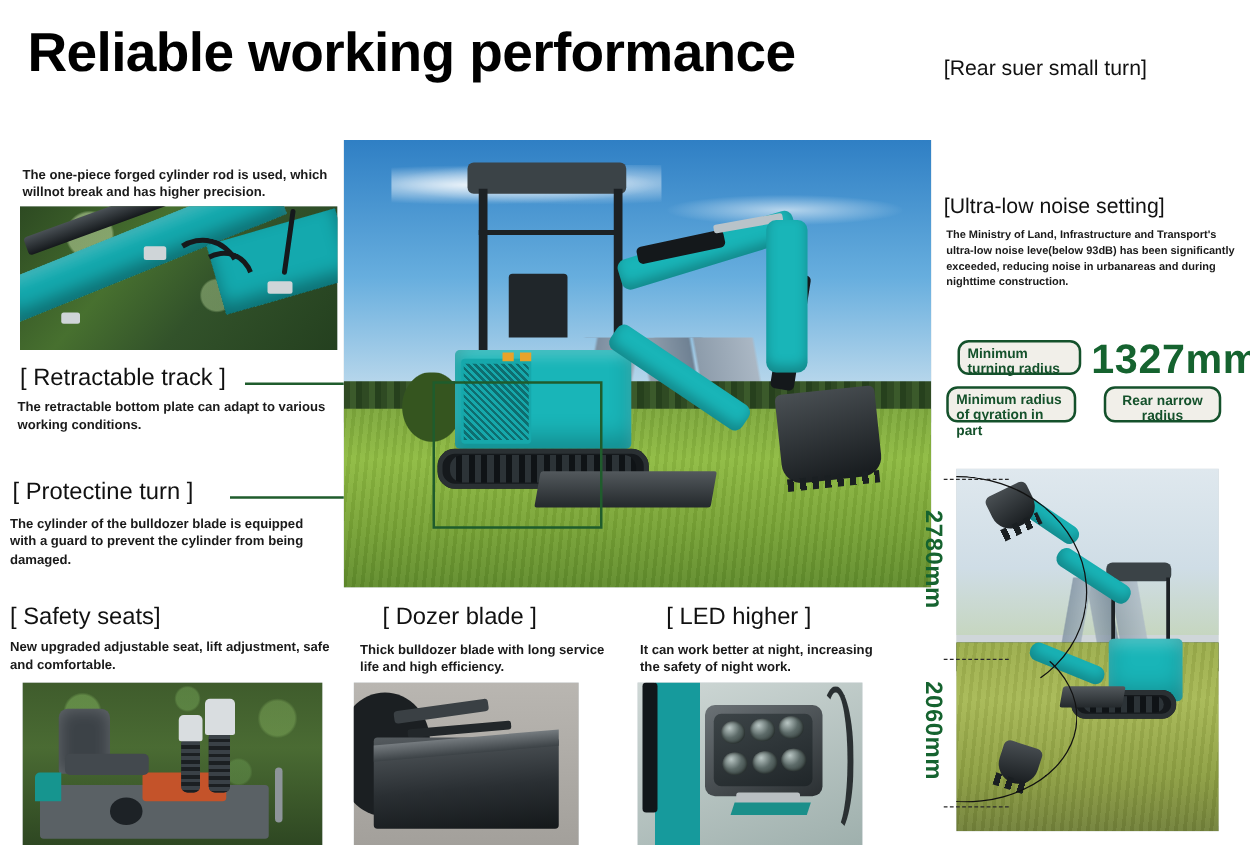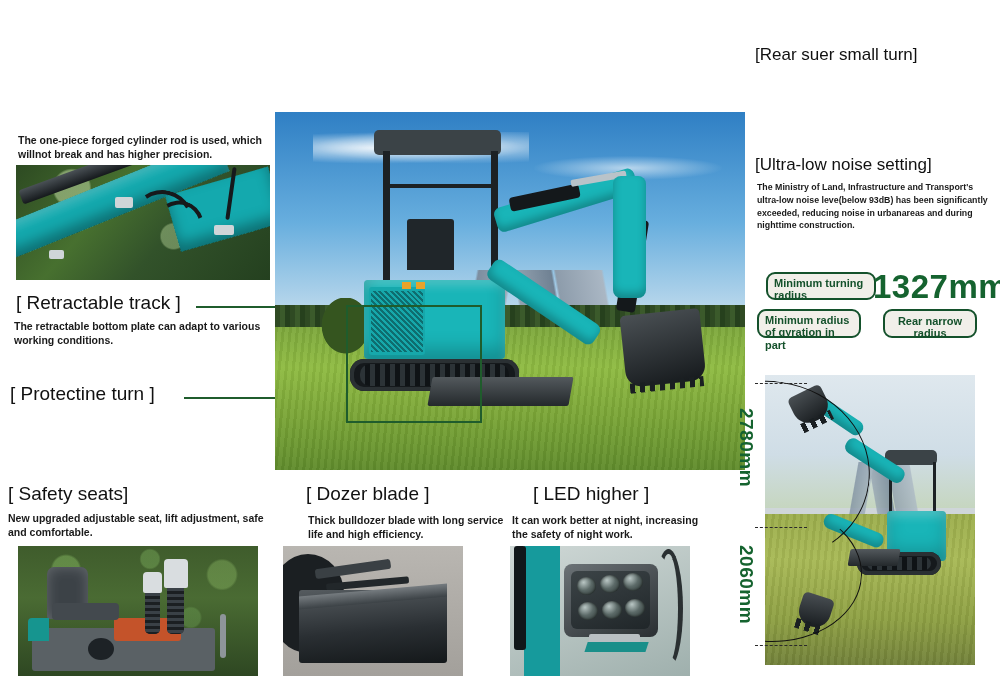--- a/index.html
+++ b/index.html
@@ -196,20 +196,21 @@
     border:1.8px solid #101010;
     border-radius:50%;
     background:transparent;
   }
 </style>
 </head>
 <body>
 
 <div id="page">
 
+  <div class="main-title">Reliable working performance</div>
 
   <div class="sec-body" style="left:18px; top:133px; width:250px;">The one-piece forged cylinder rod is used, which willnot break and has higher precision.</div>
 
   <div class="photo" style="left:16px; top:165px; width:254px; height:115px;">
     <div class="p-cyl-bg"></div>
     <div class="arm-teal" style="left:-4%; top:52%; width:92%; height:30%; transform:rotate(-22deg); transform-origin:left center;
                 box-shadow: inset 0 -8px 14px rgba(0,0,0,.35), inset 0 6px 10px rgba(255,255,255,.2);"></div>
     <div class="arm-teal" style="left:62%; top:26%; width:42%; height:50%; transform:rotate(-16deg); transform-origin:left center;
                 box-shadow: inset 0 -8px 14px rgba(0,0,0,.35);"></div>
     <div style="position:absolute; left:2%; top:22%; width:58%; height:13%; background:linear-gradient(180deg,#4a5156,#15191c);
@@ -219,20 +220,21 @@
     <div class="fitting" style="left:13%; top:74%; width:6%; height:8%;"></div>
     <div class="hose" style="left:44%; top:22%; width:26%; height:62%; transform:rotate(14deg);"></div>
     <div class="hose" style="left:52%; top:30%; width:22%; height:58%; transform:rotate(20deg);"></div>
     <div style="position:absolute; left:84%; top:2%; width:4px; height:46%; background:#15191c; transform:rotate(8deg); border-radius:3px;"></div>
   </div>
 
   <div class="sec-head" style="left:16px; top:292px;">[ Retractable track ]</div>
   <div class="sec-body" style="left:14px; top:319px; width:250px;">The retractable bottom plate can adapt to various working conditions.</div>
 
   <div class="sec-head" style="left:10px; top:383px;">[ Protectine turn ]</div>
+  <div class="sec-body" style="left:8px; top:412px; width:258px;">The cylinder of the bulldozer blade is equipped with a guard to prevent the cylinder from being damaged.</div>
 
   <div class="leader" style="left:196px; top:306px; width:150px;"></div>
   <div class="leader" style="left:184px; top:397px; width:162px;"></div>
 
   <div class="photo" style="left:275px; top:112px; width:470px; height:358px;">
     <div class="sky clouds" style="height:56%;"></div>
     <div class="mtn" style="top:44%; height:16%;"></div>
     <div class="treeline" style="top:54%; height:9%;"></div>
     <div class="field" style="height:40%;"></div>
     <div style="position:absolute; left:9%; top:52%; width:12%; height:17%;
@@ -283,21 +285,21 @@
     <div class="lever" style="left:53%; top:34%; width:6%; height:34%;"></div>
     <div class="lever-top" style="left:52%; top:20%; width:8%; height:16%;"></div>
     <div class="lever" style="left:62%; top:30%; width:7%; height:38%;"></div>
     <div class="lever-top" style="left:61%; top:10%; width:10%; height:22%;"></div>
     <div style="position:absolute; left:29%; top:71%; width:11%; height:17%; background:#1d2226; border-radius:50%;"></div>
     <div style="position:absolute; left:84%; top:52%; width:2.5%; height:34%; background:#8e959a; border-radius:3px;"></div>
     <div style="position:absolute; left:4%; top:55%; width:9%; height:18%; background:#16958f; border-radius:4px 0 0 0;"></div>
   </div>
 
   <div class="sec-head" style="left:306px; top:483px;">[ Dozer blade ]</div>
-  <div class="sec-body" style="left:288px; top:513px; width:200px;margin-left:20px;">Thick bulldozer blade with long service life and high efficiency.</div>
+  <div class="sec-body" style="left:288px; top:513px; width:200px;">Thick bulldozer blade with long service life and high efficiency.</div>
 
   <div class="photo" style="left:283px; top:546px; width:180px; height:130px;">
     <div class="p-blade-bg"></div>
     <div class="tire" style="left:-6%; top:6%; width:40%; height:76%;"></div>
     <div style="position:absolute; left:18%; top:14%; width:42%; height:8%; background:#3a4044;
                 transform:rotate(-8deg); border-radius:3px;"></div>
     <div style="position:absolute; left:24%; top:26%; width:46%; height:5%; background:#22272a;
                 transform:rotate(-5deg); border-radius:2px;"></div>
     <div class="blade-big" style="left:9%; top:34%; width:82%; height:56%;"></div>
     <div style="position:absolute; left:9%; top:34%; width:82%; height:10%;
@@ -323,21 +325,21 @@
     <div style="position:absolute; left:42%; top:74%; width:34%; height:8%; background:#1a8f8a; transform:skewX(-18deg);"></div>
     <div style="position:absolute; left:80%; top:2%; width:16%; height:92%;
                 border:5px solid #2a3032; border-left-color:transparent; border-bottom-color:transparent; border-radius:50%;"></div>
   </div>
 
   <div class="rt-head" style="left:755px; top:45px;">[Rear suer small turn]</div>
 
   <div class="rt-head" style="left:755px; top:155px;">[Ultra-low noise setting]</div>
   <div class="rt-body" style="left:757px; top:181px; width:238px;">The Ministry of Land, Infrastructure and Transport's ultra-low noise leve(below 93dB) has been significantly exceeded, reducing noise in urbanareas and during nighttime construction.</div>
 
-  <div class="badge" style="left:766px; top:272px; width:110px; height:28px;">Minimum turning radius</div>
+  <div class="badge" style="left:766px; top:272px; width:99px; height:28px;">Minimum turning radius</div>
   <div class="bignum" style="left:873px; top:268px;">1327mm</div>
 
   <div class="badge" style="left:757px; top:309px; width:104px; height:29px;">Minimum radius of gyration in part</div>
   <div class="badge center" style="left:883px; top:309px; width:94px; height:29px; padding-top:4px;">Rear narrow radius</div>
 
   <div class="vdim" style="left:757px; top:408px;">2780mm</div>
   <div class="vdim" style="left:757px; top:545px;">2060mm</div>
 
   <div class="photo" style="left:765px; top:375px; width:210px; height:290px;">
     <div class="sky" style="height:46%; background:linear-gradient(180deg,#dfe8ee 0%, #cfdde6 60%, #c6d6c0 100%);"></div>

